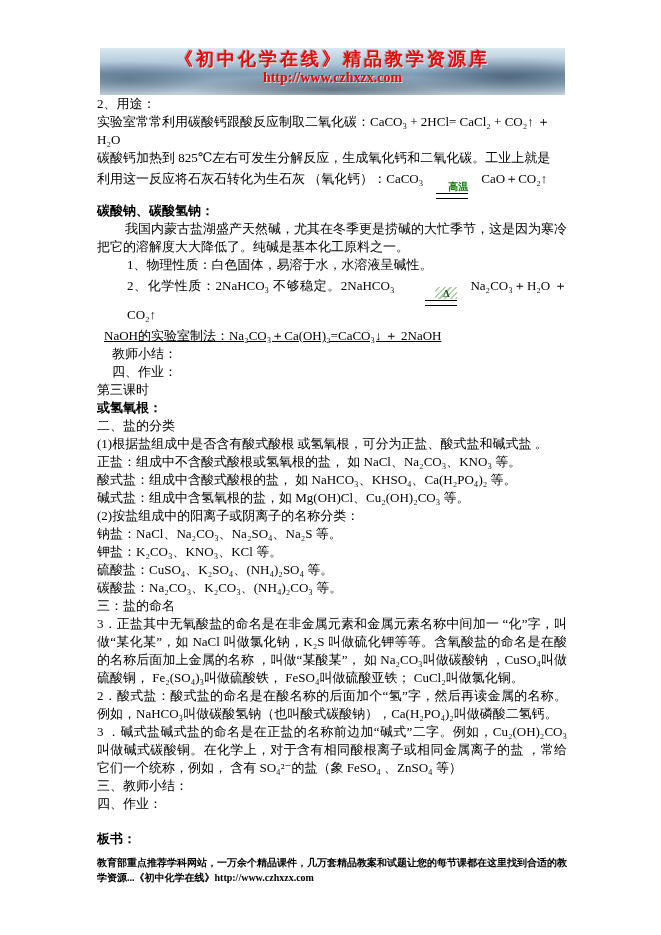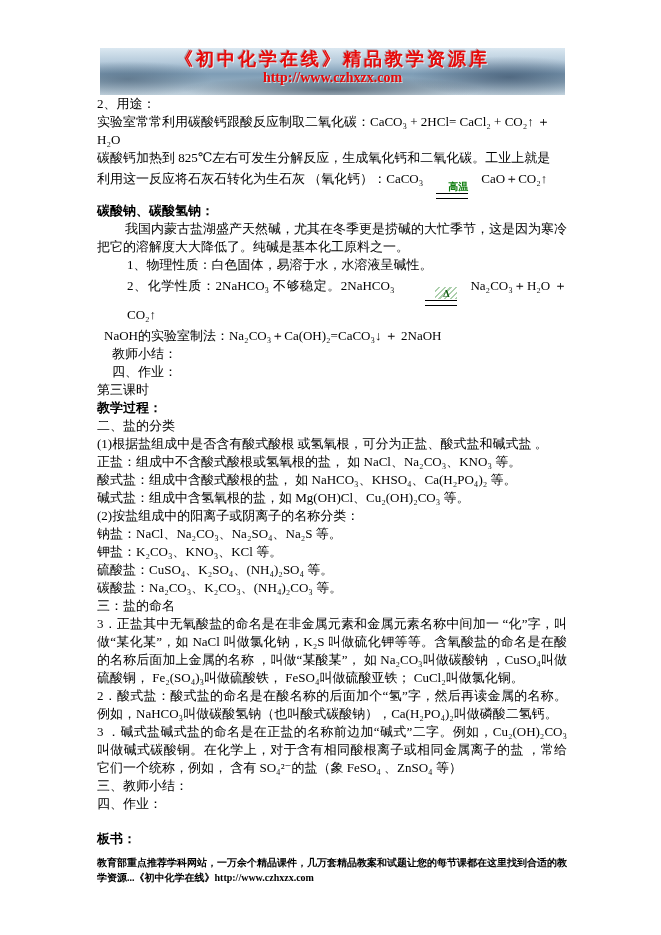--- a/index.html
+++ b/index.html
@@ -29,21 +29,21 @@
   .content{
     position:absolute;left:97px;top:95px;width:470px;
     font-size:13px;line-height:18px;text-align:justify;
   }
   .line{min-height:18px;}
   .b{font-weight:bold;}
   .center{text-align:left;}
   .ind-first{text-indent:28px;}
   .pl2{padding-left:30px;}
   .pl1{padding-left:15px;}
-  .pl05{padding-left:7px;}
+  .pl05{padding-left:7px;text-decoration:underline;}
   .eqline{margin:3px 0;}
   .cond-stack{
     display:inline-flex;flex-direction:column;align-items:flex-end;
     vertical-align:-7px;margin:0 13px;
   }
   .cond-text{font-size:10px;line-height:10px;font-weight:bold;}
   .cond-green{color:#0e7d0e;}
   .cond-hatch{
     background:repeating-linear-gradient(315deg, rgba(90,160,90,.5) 0 1.5px, transparent 1.5px 4px);
     padding:2px 8px 0 8px;color:#145c14;
@@ -84,21 +84,21 @@
   <div class="line pl2 eqline"><span>2、化学性质：2NaHCO₃ 不够稳定。2NaHCO₃</span><span style="display:inline-block;width:18px;"></span><span class="cond-stack">
         <span class="cond-text cond-hatch">Δ</span>
         <span class="eq-dbl"></span>
       </span><span>Na₂CO₃＋H₂O ＋ CO₂↑</span></div>
 
   <div class="line pl05">NaOH的实验室制法：Na₂CO₃＋Ca(OH)₂=CaCO₃↓ ＋ 2NaOH</div>
   <div class="line pl1">教师小结：</div>
   <div class="line pl1">四、作业：</div>
 
   <div class="line center">第三课时</div>
-  <div class="line b">教学过程：</div>
+  <div class="line b">或氢氧根：</div>
   <div class="line">二、盐的分类</div>
   <div class="line">(1)根据盐组成中是否含有酸式酸根 或氢氧根，可分为正盐、酸式盐和碱式盐 。</div>
   <div class="line">正盐：组成中不含酸式酸根或氢氧根的盐， 如 NaCl、Na₂CO₃、KNO₃ 等。</div>
   <div class="line">酸式盐：组成中含酸式酸根的盐， 如 NaHCO₃、KHSO₄、Ca(H₂PO₄)₂ 等。</div>
   <div class="line">碱式盐：组成中含氢氧根的盐，如 Mg(OH)Cl、Cu₂(OH)₂CO₃ 等。</div>
   <div class="line">(2)按盐组成中的阳离子或阴离子的名称分类：</div>
   <div class="line">钠盐：NaCl、Na₂CO₃、Na₂SO₄、Na₂S 等。</div>
   <div class="line">钾盐：K₂CO₃、KNO₃、KCl 等。</div>
   <div class="line">硫酸盐：CuSO₄、K₂SO₄、(NH₄)₂SO₄ 等。</div>
   <div class="line">碳酸盐：Na₂CO₃、K₂CO₃、(NH₄)₂CO₃ 等。</div>

